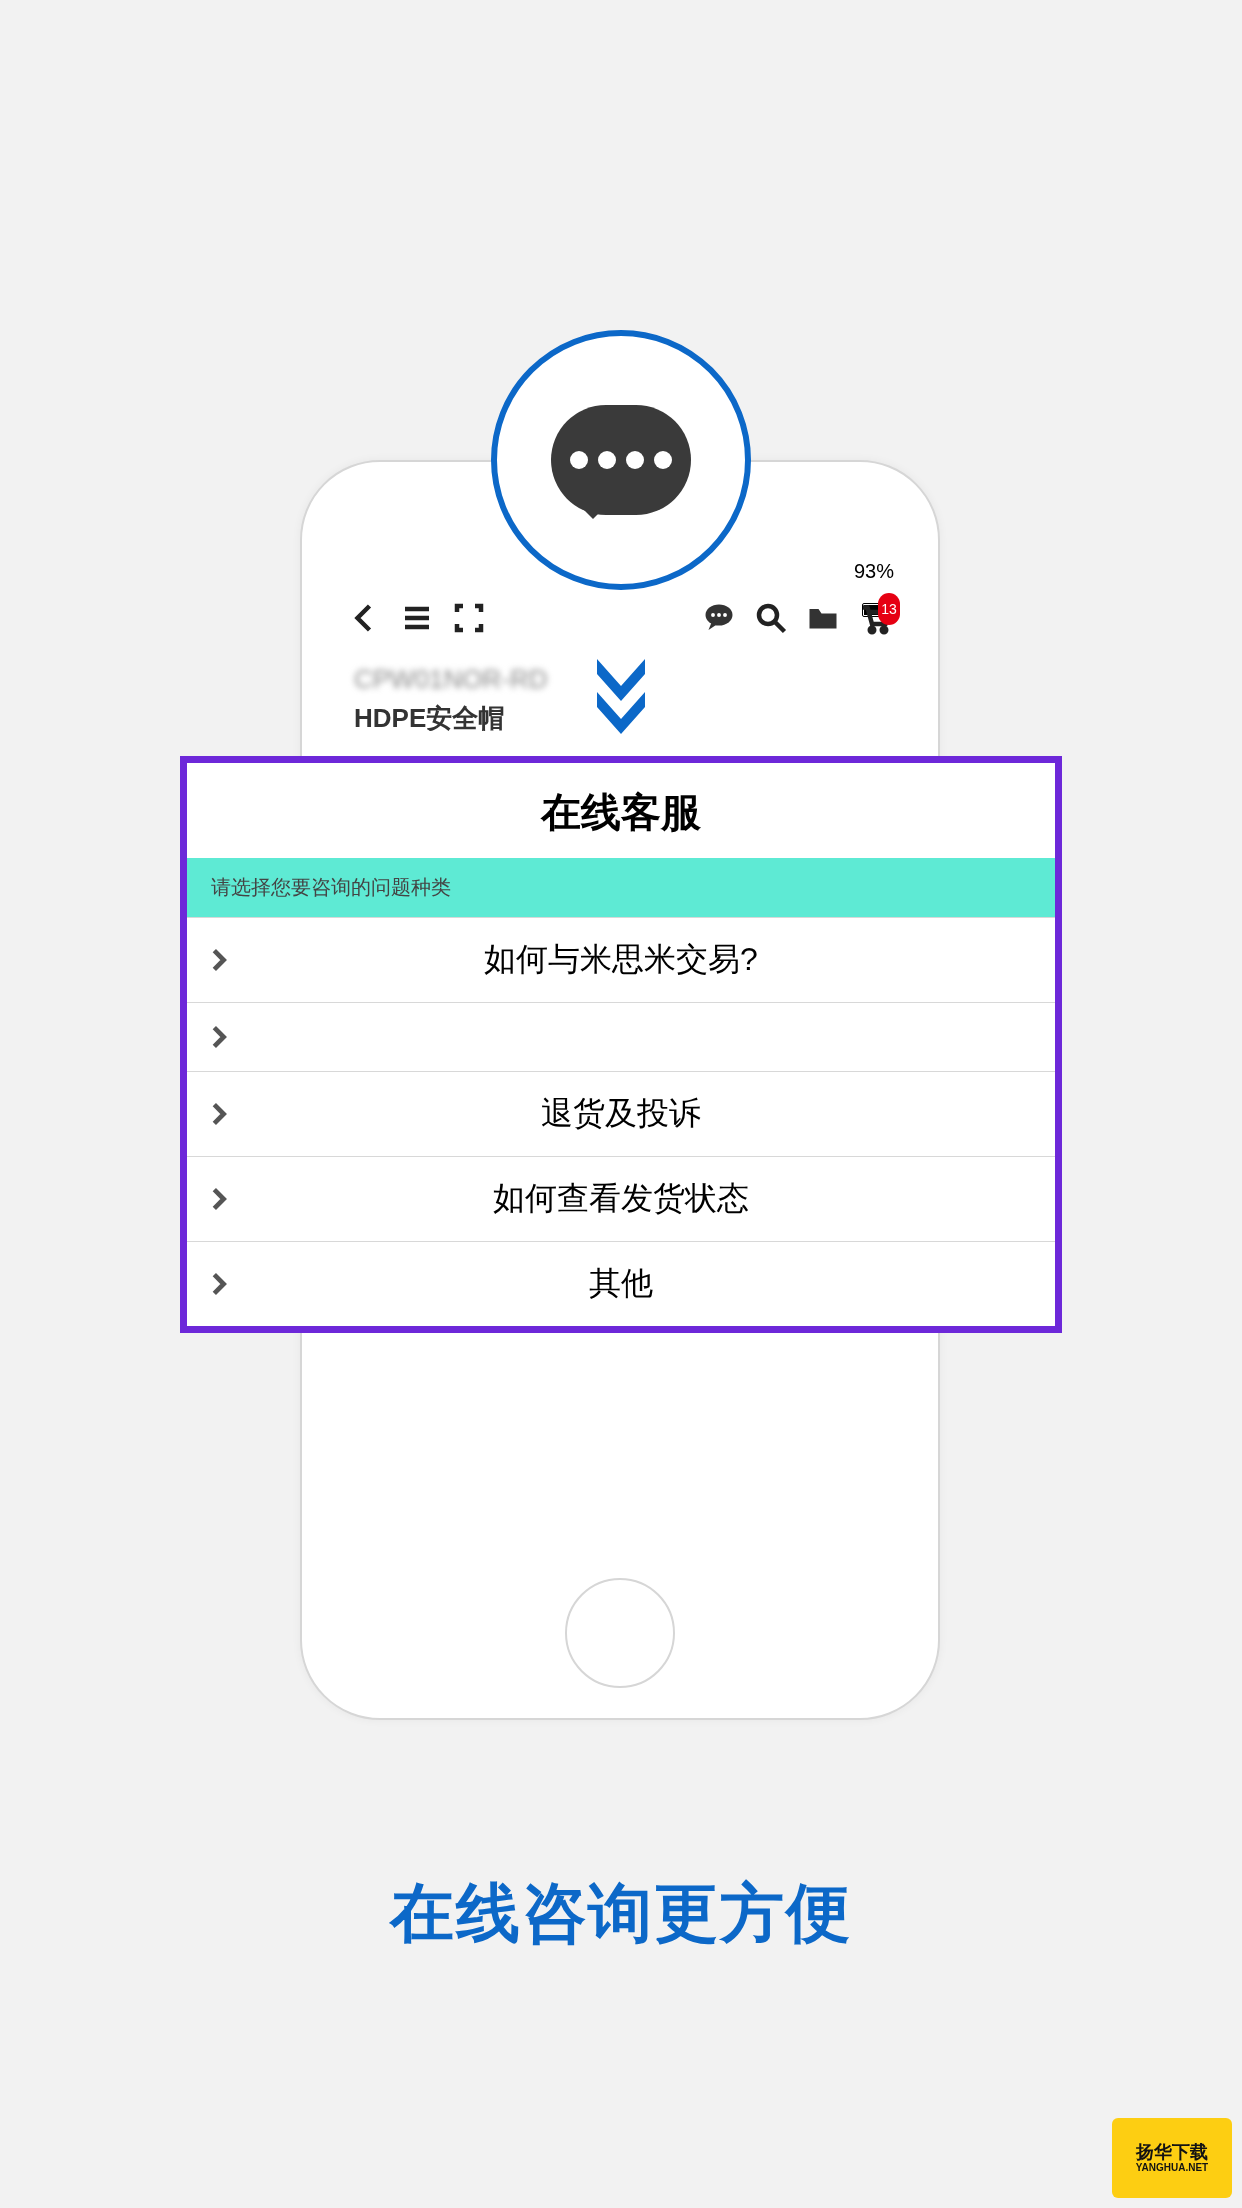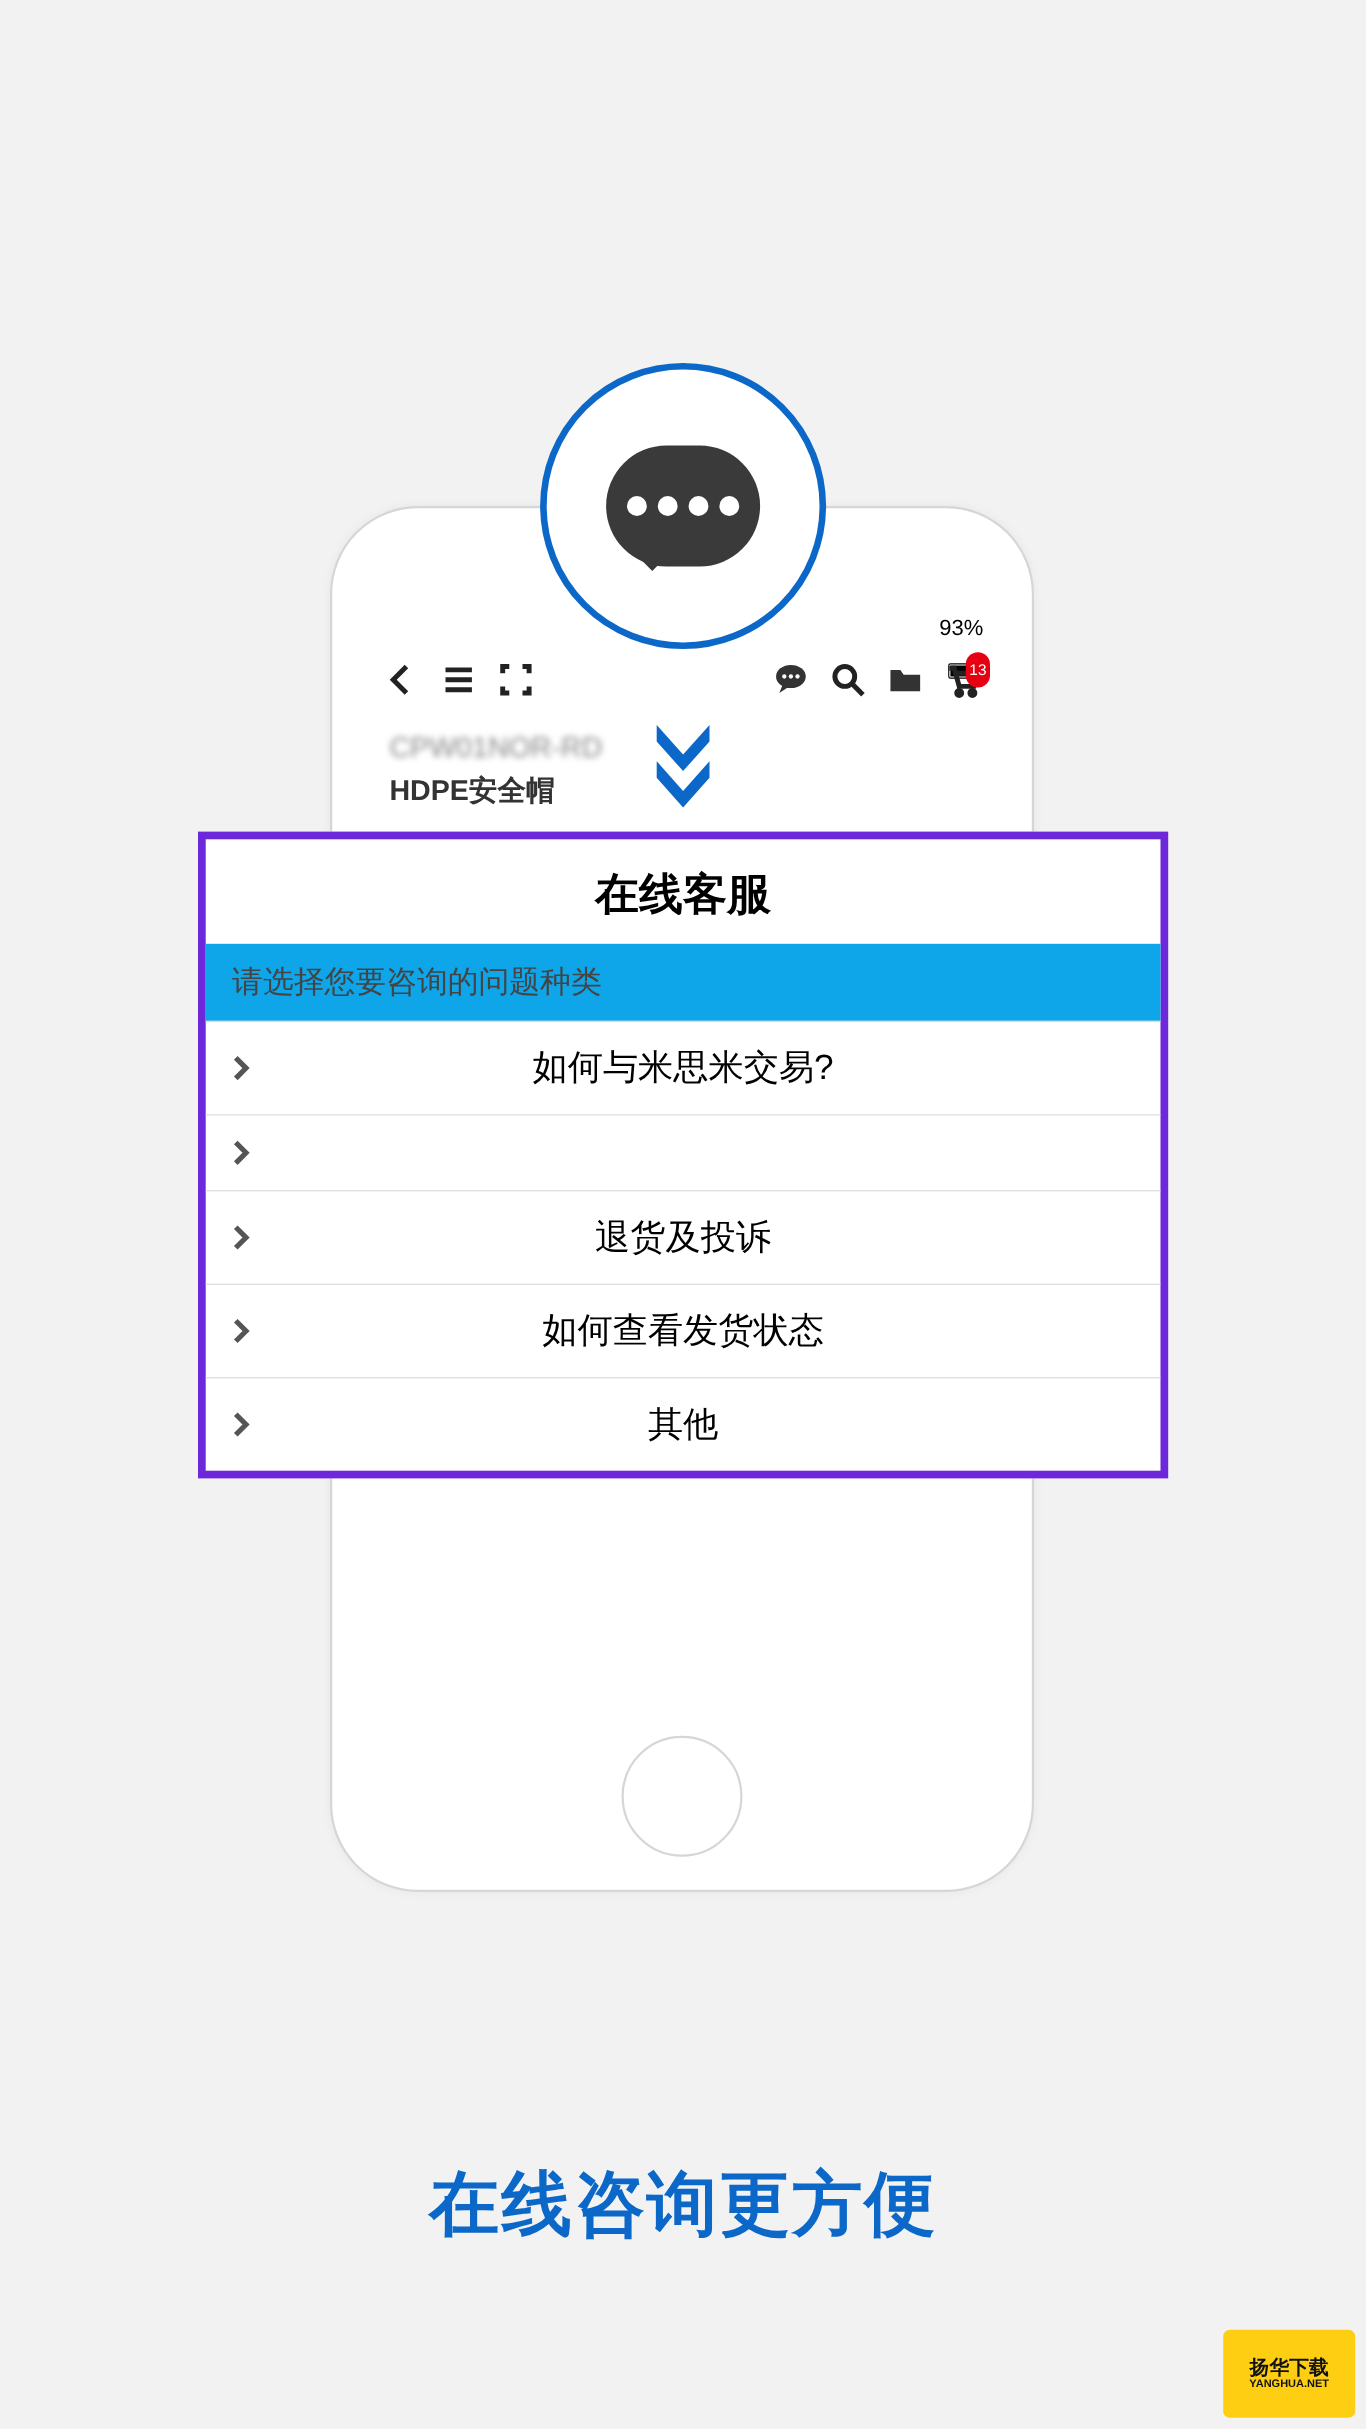--- a/index.html
+++ b/index.html
@@ -118,22 +118,22 @@
   border: 7px solid #6d28d9;
   z-index: 10;
 }
 .panel-title {
   text-align: center;
   font-size: 40px;
   font-weight: 600;
   padding: 22px 0 18px;
 }
 .panel-hint {
-  background: #0ea5e9;
-  font-size: 28px;
+  background: #5eead4;
+  font-size: 20px;
   color: #444;
   padding: 16px 24px;
 }
 .menu-item {
   border-top: 1px solid #d8d8d8;
   display: flex;
   align-items: center;
   padding: 20px 18px;
   font-size: 32px;
   position: relative;
@@ -163,21 +163,21 @@
   height:46px; background:#0c68c8; color:#fff; font-size:18px;
   display:flex; align-items:center; padding:0 12px; gap:6px;
 }
 .confirm-btn .reload { width:18px; height:18px; border:2px solid #fff; border-radius:50%; border-top-color:transparent; transform:rotate(20deg);}
 .total-row { margin-top:18px; display:flex; align-items:center; gap:20px; }
 .total-badge { border:1px solid #ccc; padding:4px 14px; font-size:18px; color:#666; border-radius:3px; }
 .total-price { color:#e60012; font-weight:bold; font-size:26px; filter:blur(2px);}
 
 
 .tagline {
-  position:absolute; left:0; right:0; top: 1960px;
+  position:absolute; left:0; right:0; top: 1870px;
   text-align:center; color:#0c68c8; font-size:64px; font-weight:700;
   letter-spacing: 2px;
 }
 
 
 .watermark {
   position:absolute; right:10px; bottom:10px;
   width:120px; height:80px; background:#ffcc00;
   display:flex; align-items:center; justify-content:center;
   font-size:14px; color:#000; font-weight:bold; border-radius:6px;

